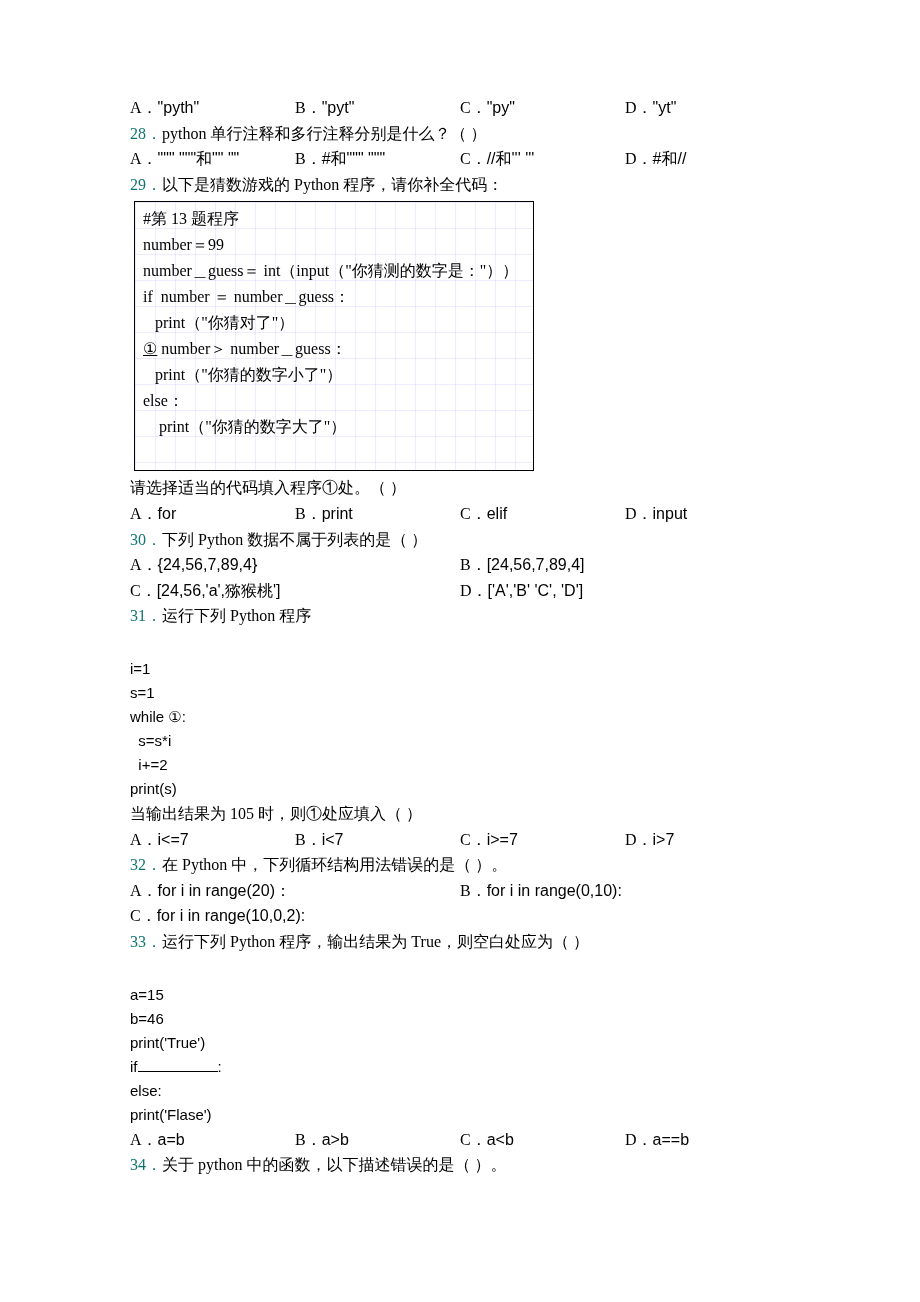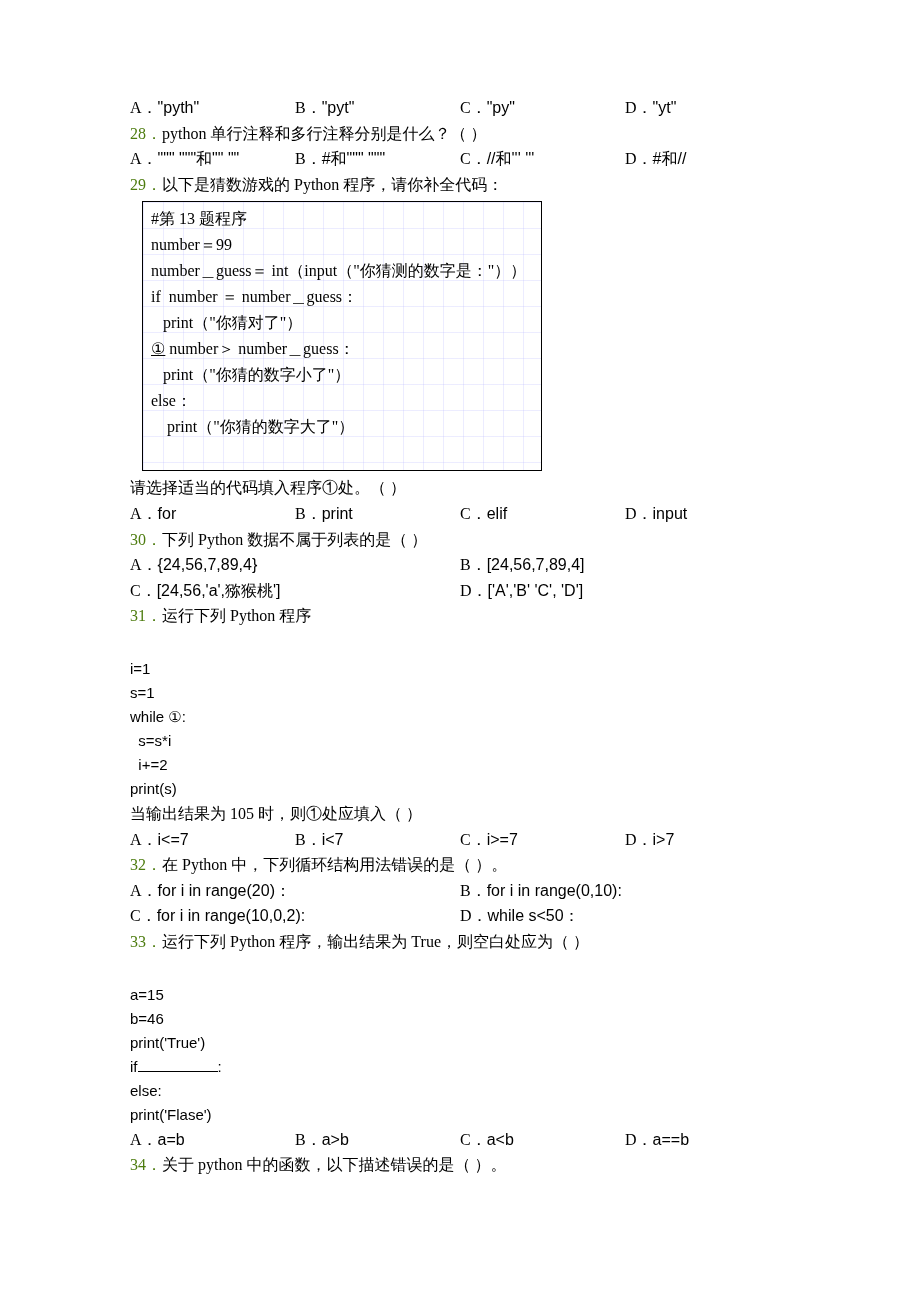--- a/index.html
+++ b/index.html
@@ -13,28 +13,28 @@
       padding: 95px 130px 60px 130px;
       line-height: 1.6;
     }
     .options {
       display: flex;
       flex-wrap: wrap;
     }
     .options.four > div { width: 25%; }
     .options.two > div { width: 50%; }
     .opt-label { font-family: "SimSun", serif; }
-    .qnum { color: #4d7c0f; }
+    .qnum { color: #0f766e; }
     .qtext { color: #000; text-align: right; }
     .question-row { margin-bottom: 0px; }
     .code-box {
       border: 1px solid #000;
       width: 400px;
       padding: 4px 8px;
-      margin: 4px 12px;
+      margin: 4px 4px;
       background-image:
         linear-gradient(to right, rgba(180,180,255,0.25) 1px, transparent 1px),
         linear-gradient(to bottom, rgba(180,180,255,0.25) 1px, transparent 1px);
       background-size: 20px 26px;
       background-position: 0 0;
       line-height: 26px;
       font-family: "SimSun", serif;
     }
     .code-box div { white-space: pre; }
     .code-block {
@@ -129,21 +129,20 @@
   <div><span class="opt-label">D．</span><span class="arial">i&gt;7</span></div>
 </div>
 
 <div class="question-row">
   <span class="qnum">32．</span><span class="qtext">在 Python 中，下列循环结构用法错误的是（  ）。</span>
 </div>
 <div class="options two">
   <div><span class="opt-label">A．</span><span class="arial">for i in range(20)：</span></div>
   <div><span class="opt-label">B．</span><span class="arial">for i in range(0,10):</span></div>
   <div><span class="opt-label">C．</span><span class="arial">for i in range(10,0,2):</span></div>
-  <div><span class="opt-label">D．</span><span class="arial">while s&lt;50：</span></div>
 </div>
 
 <div class="question-row">
   <span class="qnum">33．</span><span class="qtext">运行下列 Python 程序，输出结果为 True，则空白处应为（   ）</span>
 </div>
 <div class="code-block">
   <div>a=15</div>
   <div>b=46</div>
   <div>print('True')</div>
   <div><span>if</span><span class="blank-line"></span><span>:</span></div>

